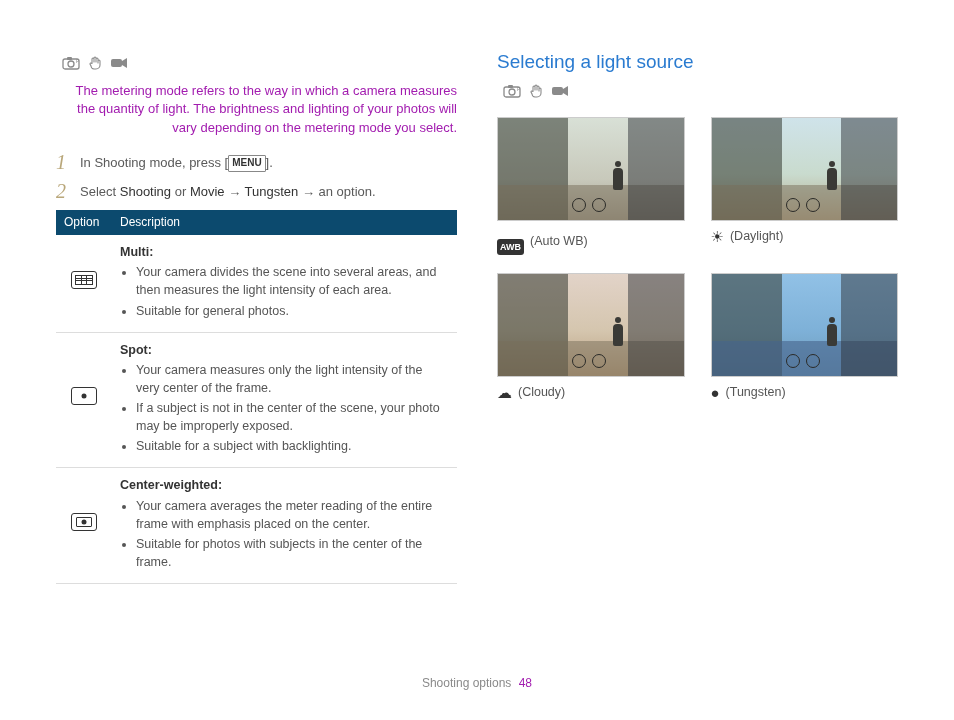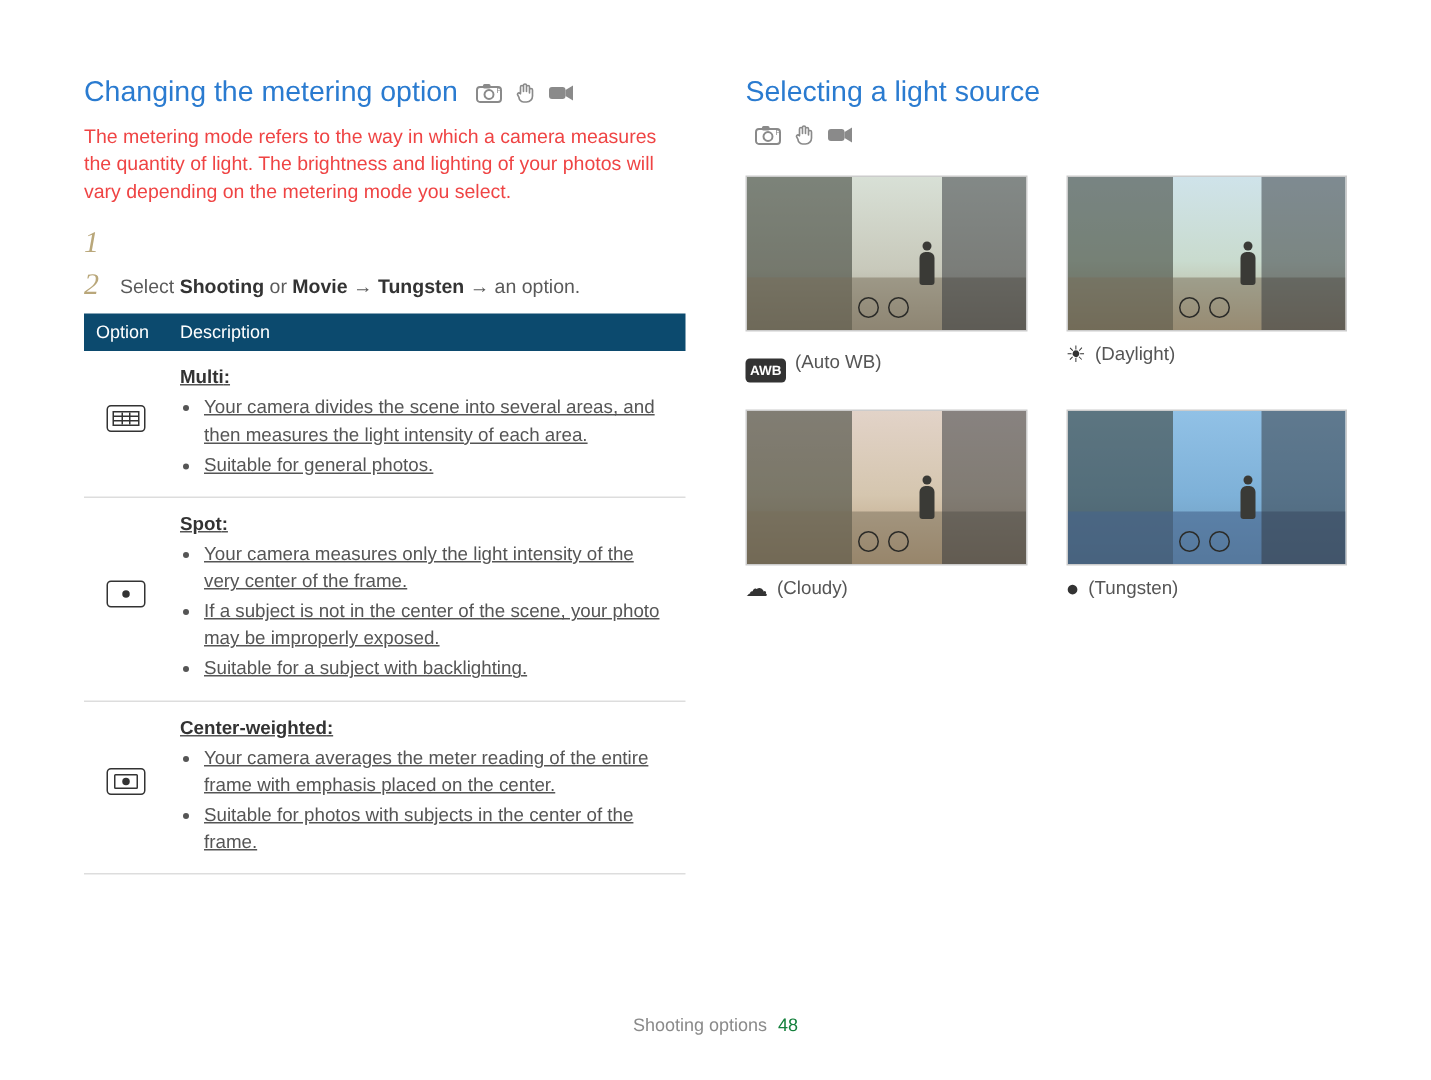--- a/index.html
+++ b/index.html
@@ -43,41 +43,42 @@
     margin-left: 6px;
   }
   .mode-icon {
     width: 18px; height: 14px;
     display: inline-flex;
     align-items: center; justify-content: center;
     color: #8a8a8a;
     font-size: 13px;
   }
   p.intro {
-    color: #ef4444;
+    color: #a21caf;
     font-size: 13px;
     margin-bottom: 14px;
+    text-align: right;
   }
   .steps { margin-top: 10px; }
   .step {
     display: flex;
     align-items: flex-start;
     gap: 8px;
     margin-bottom: 8px;
   }
   .step-num {
     color: #b9a77a;
     font-style: italic;
     font-family: Georgia, serif;
     font-size: 20px;
     line-height: 1;
     width: 16px;
   }
   .step-text { padding-top: 2px; }
-  .step-text b { color: #333; font-weight: 700; }
+  .step-text b { color: #333; font-weight: 400; }
   .menu-box {
     display: inline-block;
     border: 1px solid #888;
     font-weight: 700;
     color: #333;
     font-size: 10px;
     padding: 0 3px;
     border-radius: 1px;
     vertical-align: 1px;
   }
@@ -94,21 +95,20 @@
     text-align: left;
     padding: 4px 8px;
     font-size: 12px;
   }
   table.opt th:first-child { width: 56px; }
   table.opt td {
     border-bottom: 1px solid #ddd;
     padding: 8px 8px 10px 8px;
     vertical-align: middle;
     color: #555;
-    text-decoration: underline;
   }
   table.opt td:first-child {
     text-align: center;
     vertical-align: middle;
   }
   .opt-icon {
     display: inline-block;
     width: 26px; height: 18px;
     border: 1.5px solid #333;
     border-radius: 3px;
@@ -230,32 +230,31 @@
   .wb-glyph { font-size: 15px; color:#333; line-height:1; }
 
   .footer {
     position: absolute;
     bottom: 28px;
     left: 0; right: 0;
     text-align: center;
     font-size: 12px;
     color: #8a8a8a;
   }
-  .footer .pg { color:#15803d; margin-left:4px; }
+  .footer .pg { color:#a21caf; margin-left:4px; }
 </style>
 </head>
 <body>
 
 <div class="page">
 
   <div class="columns">
 
     <div class="col">
       <h2 class="section-title">
-        <span>Changing the metering option</span>
         <span class="title-icons">
           <span class="mode-icon">
               <svg width="18" height="14" viewBox="0 0 18 14">
                 <rect x="1" y="3" width="16" height="10" rx="2" fill="none" stroke="#8a8a8a" stroke-width="1.3"></rect>
                 <circle cx="9" cy="8" r="3" fill="none" stroke="#8a8a8a" stroke-width="1.3"></circle>
                 <rect x="5" y="1" width="5" height="3" rx="1" fill="#8a8a8a"></rect>
                 <text x="14" y="7" font-size="5" fill="#8a8a8a">P</text>
               </svg>
             </span>
           <span class="mode-icon">
@@ -269,20 +268,23 @@
                 <path d="M12 4 L17 1 V11 L12 8 Z" fill="#8a8a8a"></path>
               </svg>
             </span>
         </span>
       </h2>
       <p class="intro">The metering mode refers to the way in which a camera measures the quantity of light. The brightness and lighting of your photos will vary depending on the metering mode you select.</p>
 
       <div class="steps">
         <div class="step">
           <div class="step-num">1</div>
+          <div class="step-text">
+            <span>In Shooting mode, press [</span><span class="menu-box">MENU</span><span>].</span>
+          </div>
         </div>
         <div class="step">
           <div class="step-num">2</div>
           <div class="step-text">
             <span>Select </span><b>Shooting</b><span> or </span><b>Movie</b><span> → </span><b>Tungsten</b><span> → </span><span>an option.</span>
           </div>
         </div>
       </div>
 
       <table class="opt">

